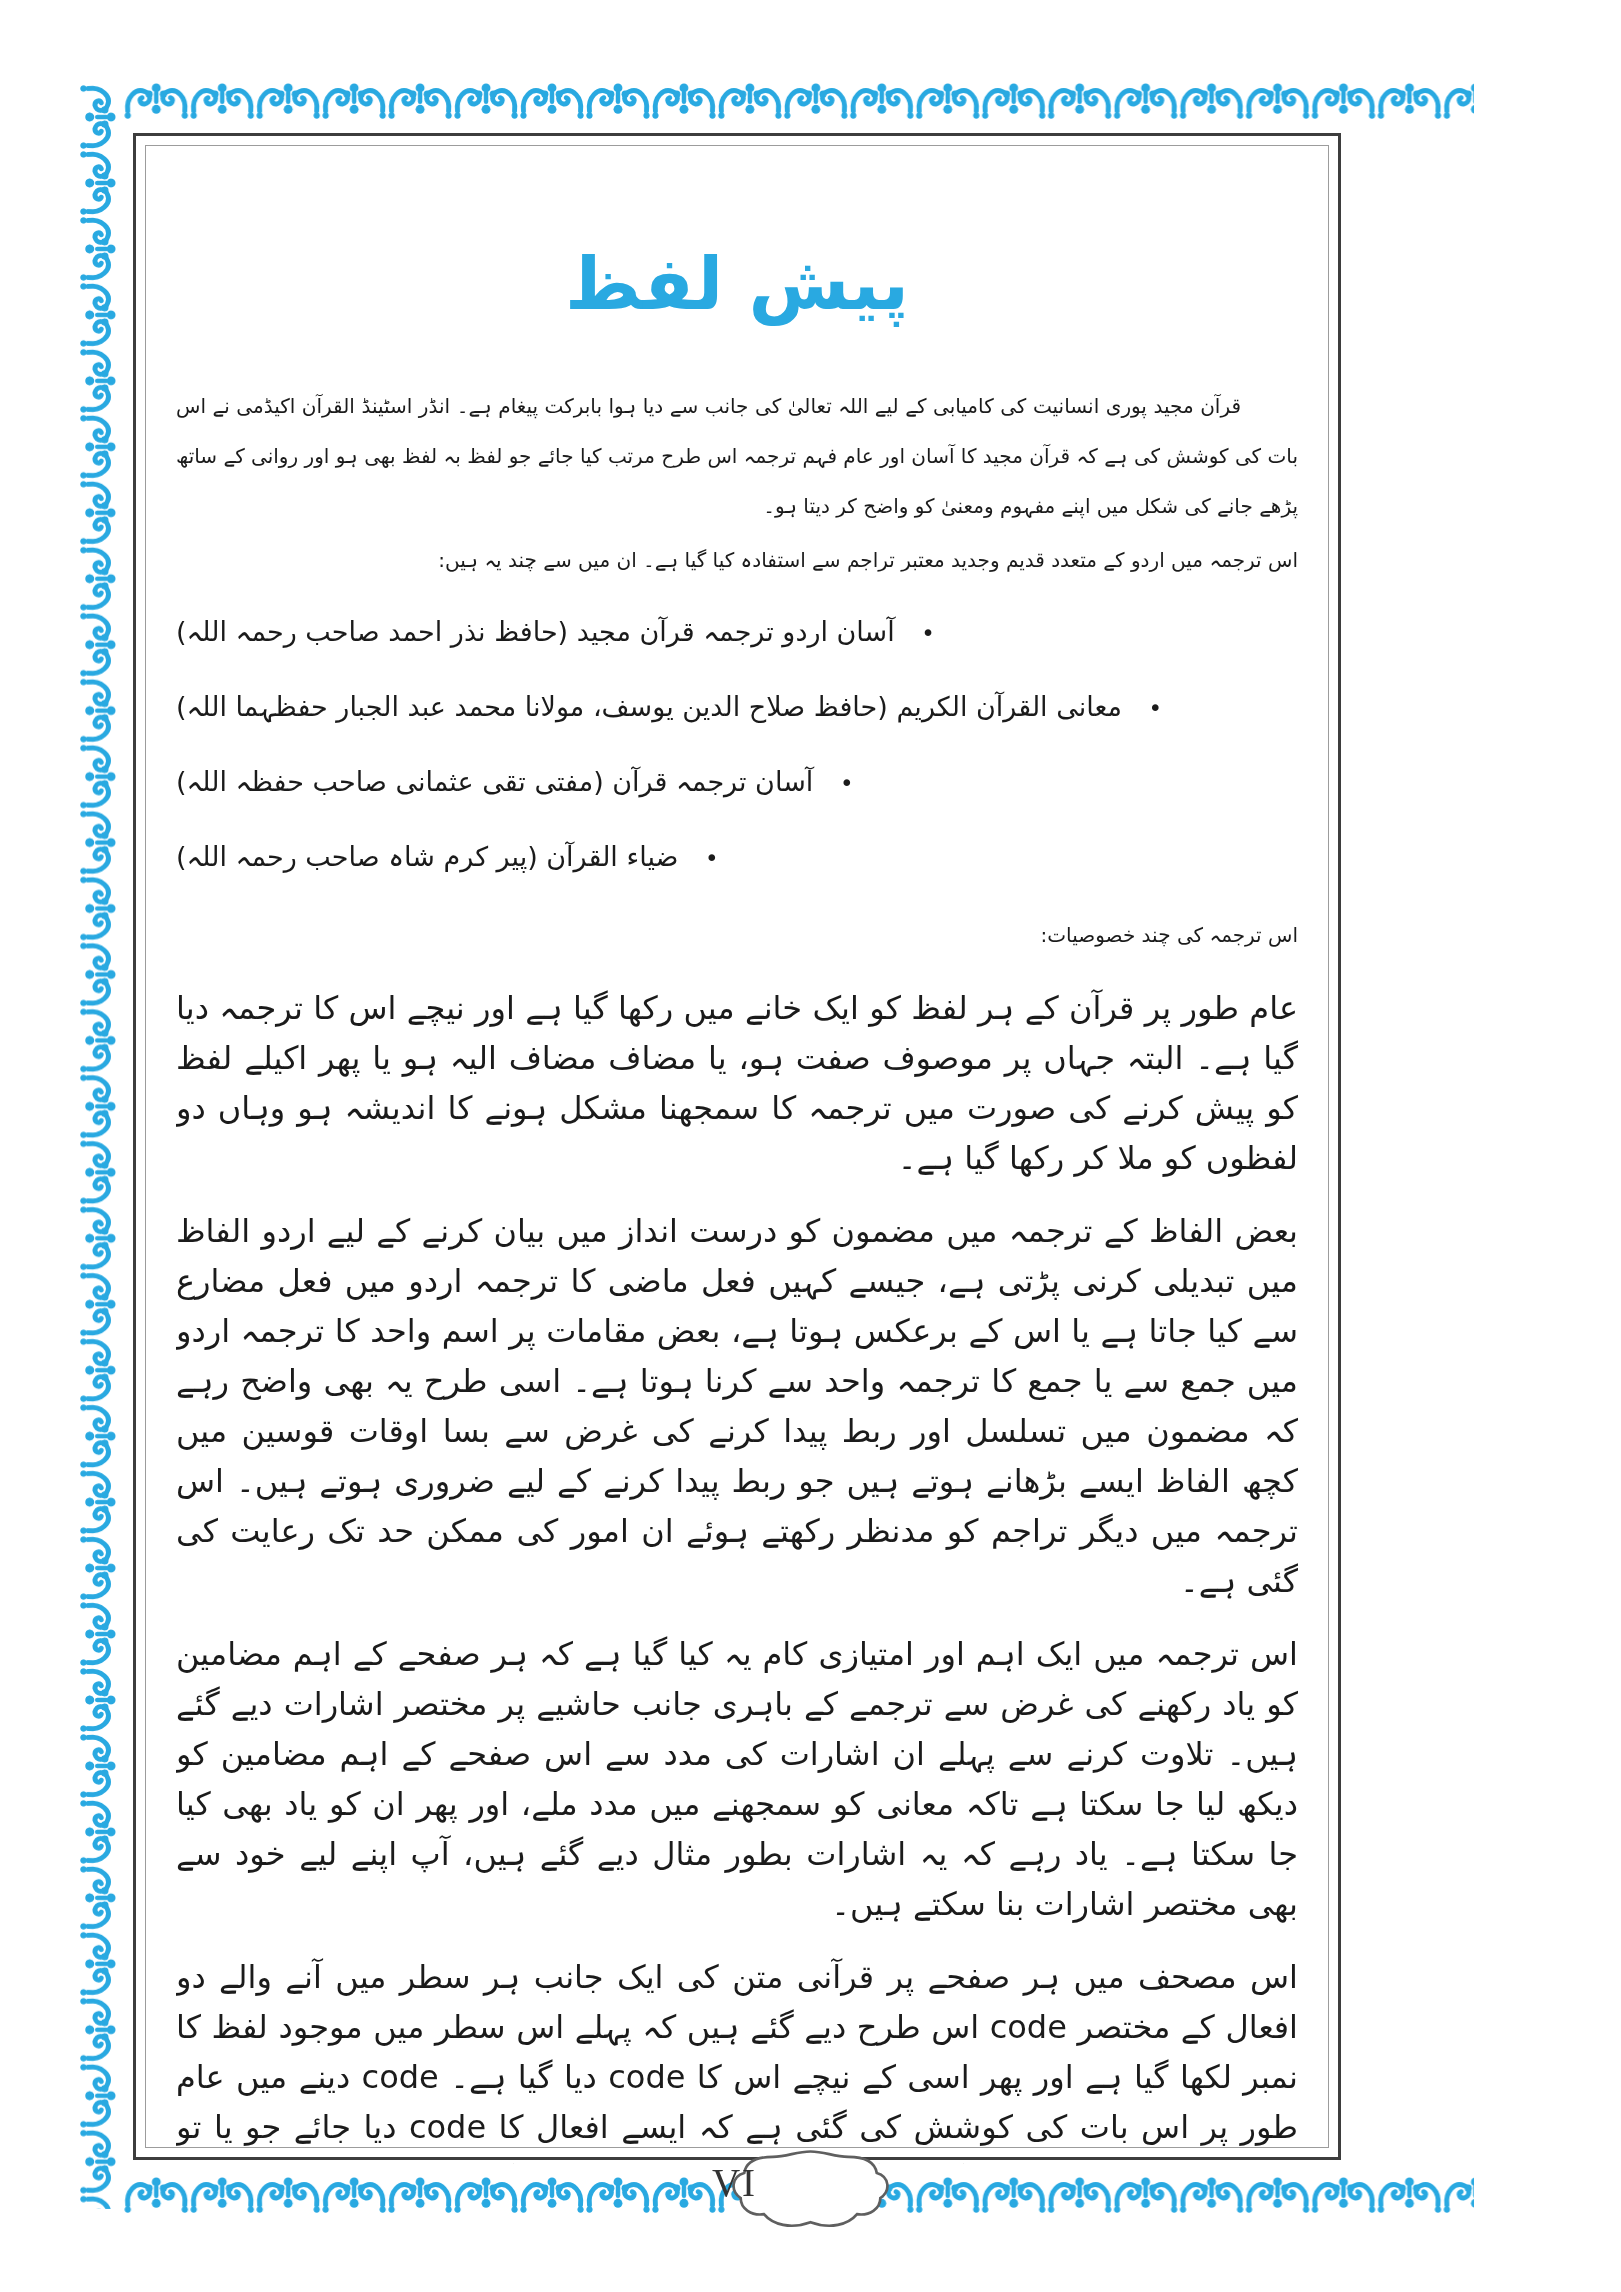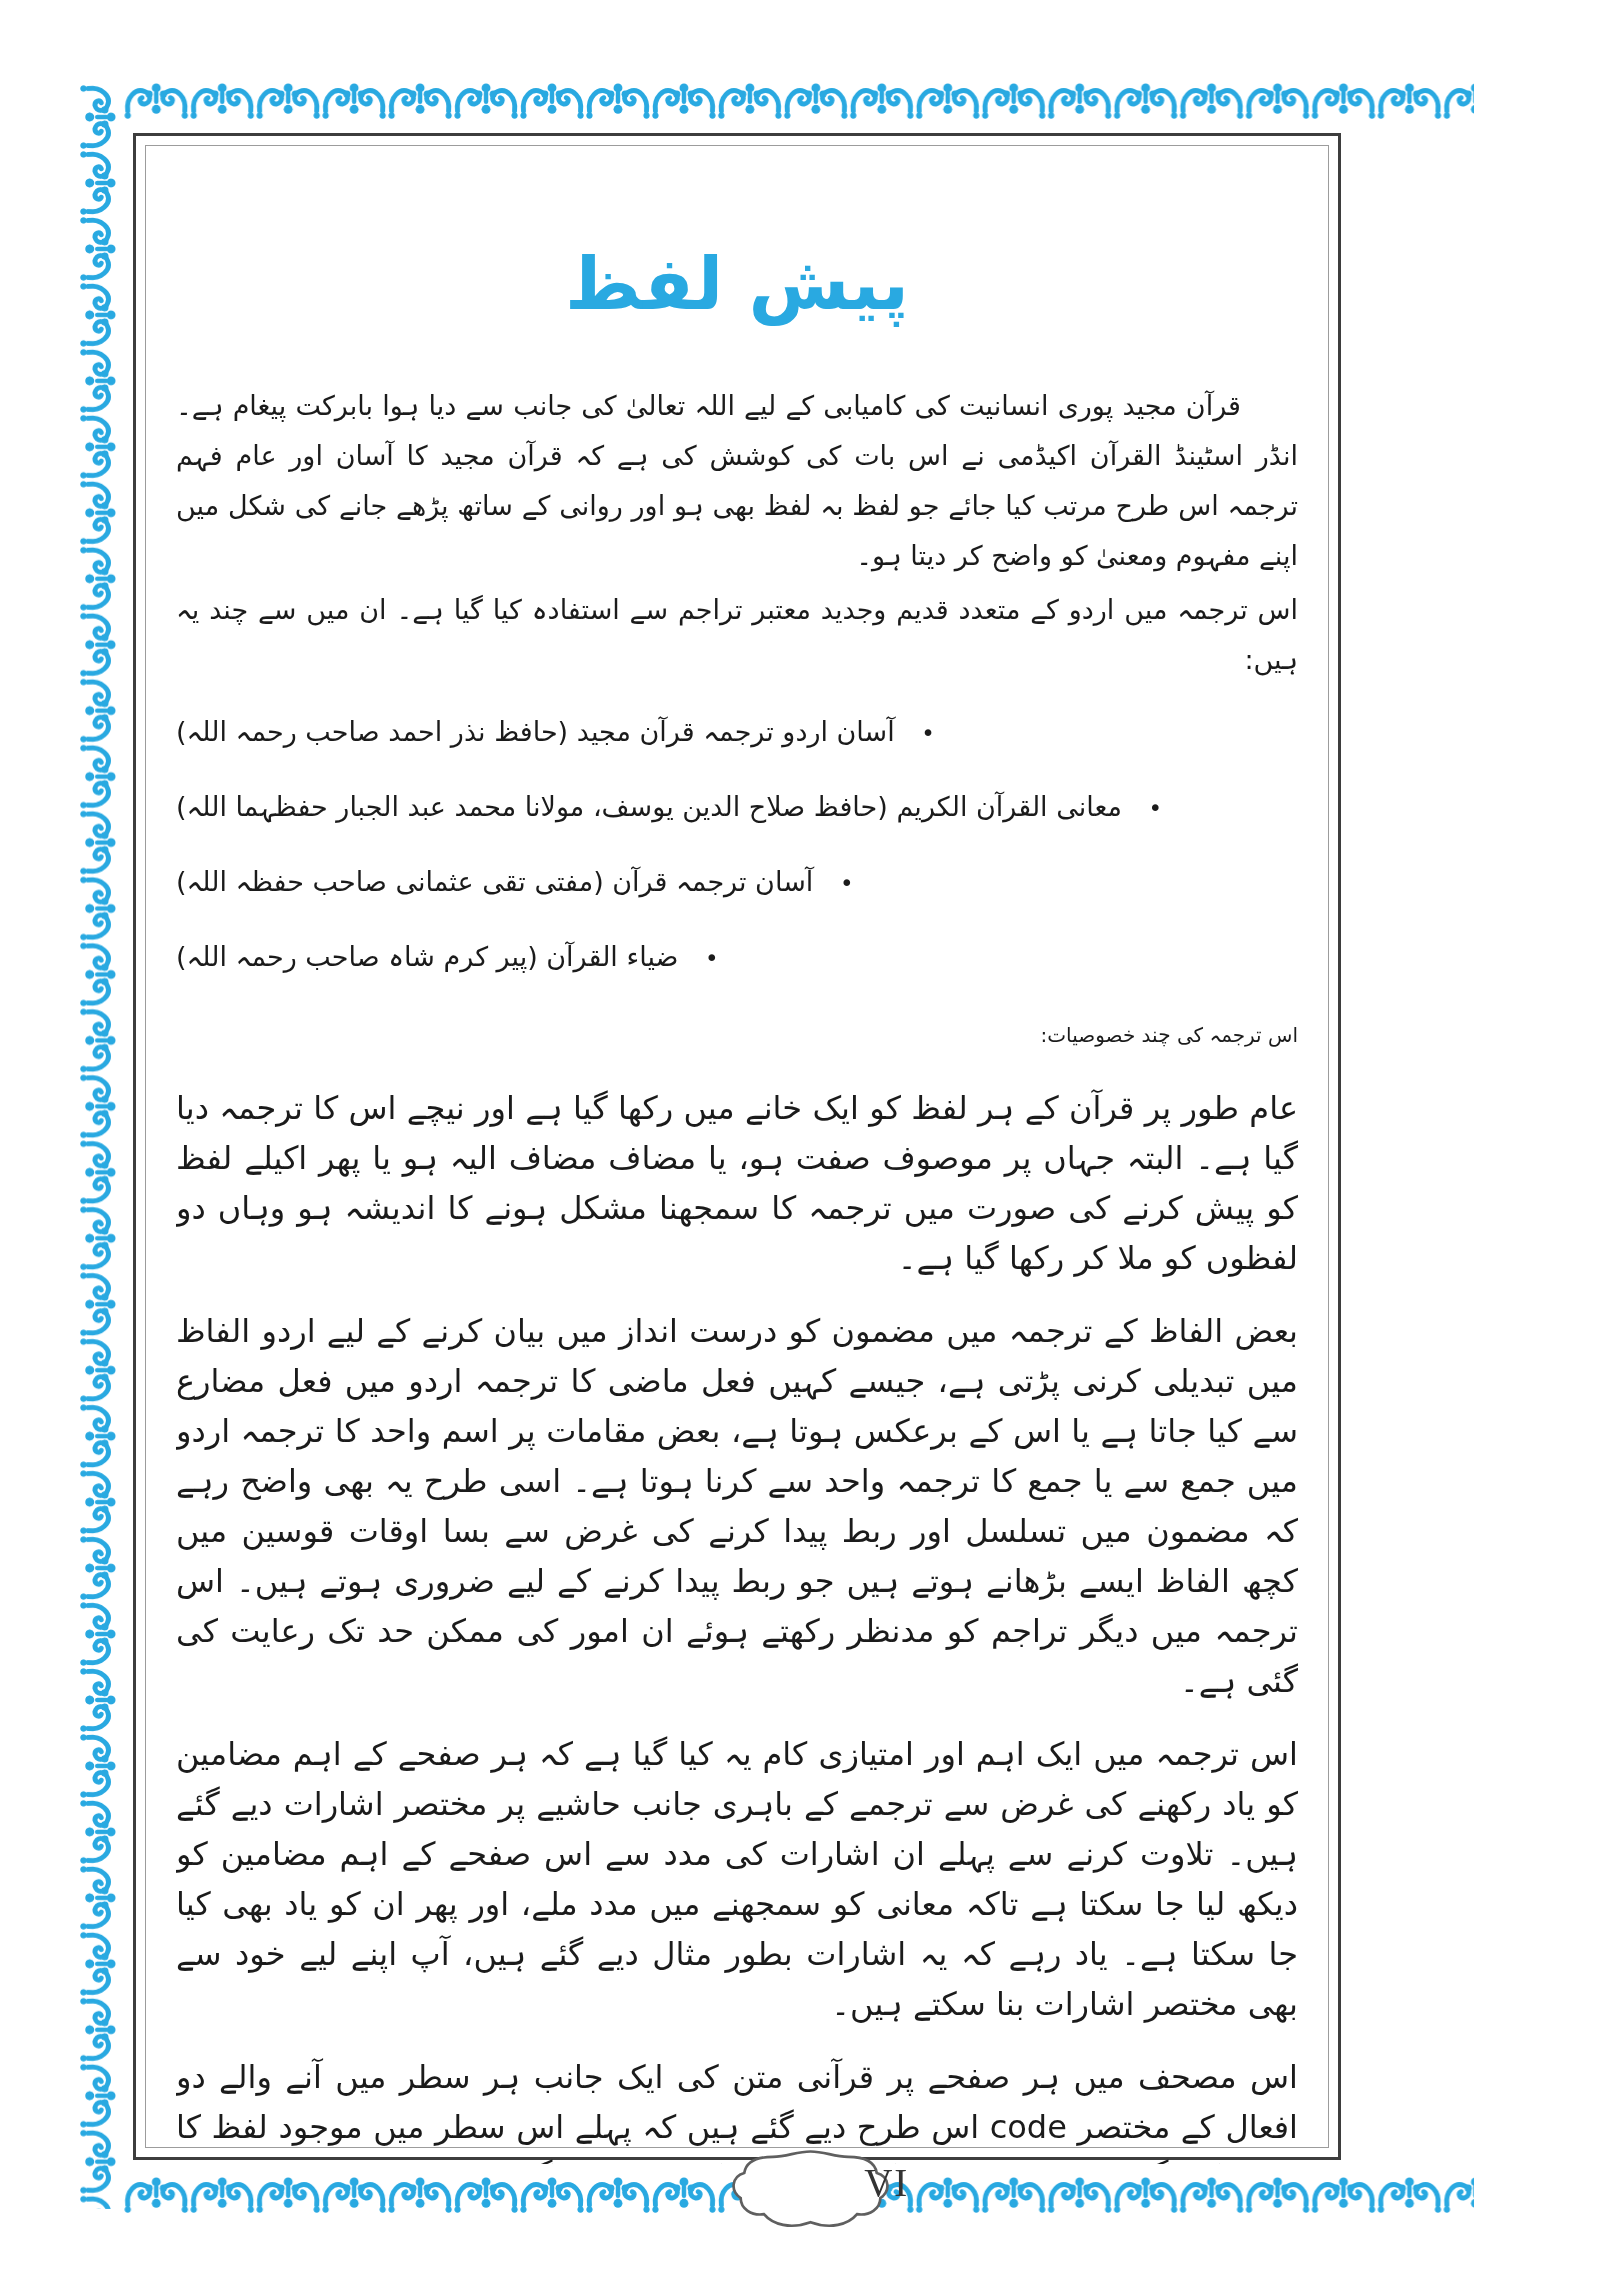--- a/index.html
+++ b/index.html
@@ -19,39 +19,39 @@
 
   
   .content{
     position:absolute;left:176px;right:176px;top:179px;height:1985px;
     overflow:hidden;direction:rtl;color:#1b1b1b;z-index:2;
   }
   .title{
     text-align:center;color:#29A9E1;font-size:73px;font-weight:700;
     margin-top:59px;line-height:1.25;
   }
-  .para{font-size:27px;line-height:50px;text-align:justify;}
+  .para{font-size:20px;line-height:50px;text-align:justify;}
   .p1{margin-top:52px;text-indent:57px;}
   .p2{margin-top:3.6px;}
 
   .sources{margin-top:25px;}
   .source-item{text-align:left;font-size:27px;line-height:43px;margin-bottom:30px;}
   .source-item .dot{margin-left:18px;font-size:23px;vertical-align:middle;}
 
   .features-heading{font-size:20px;line-height:50px;margin-top:1.8px;font-weight:500;}
 
   .feature-item{
     position:relative;font-size:32px;line-height:50px;text-align:justify;margin-top:23px;
   }
 
   
   .pagenum-wrap{position:absolute;left:712px;top:2146px;width:197px;height:88px;z-index:5;}
   .pagenum-wrap svg{position:absolute;left:0;top:0;}
   .pagenum{
-    position:absolute;left:0;top:14.3px;width:197px;text-align:right;
+    position:absolute;left:0;top:14.3px;width:197px;text-align:left;
     font-family:"Liberation Serif",serif;font-size:39px;color:#333;letter-spacing:1.8px;
   }
 </style>
 </head>
 <body>
 
 <div class="page">
 
   <svg width="0" height="0" style="position:absolute" aria-hidden="true">
     <defs>

